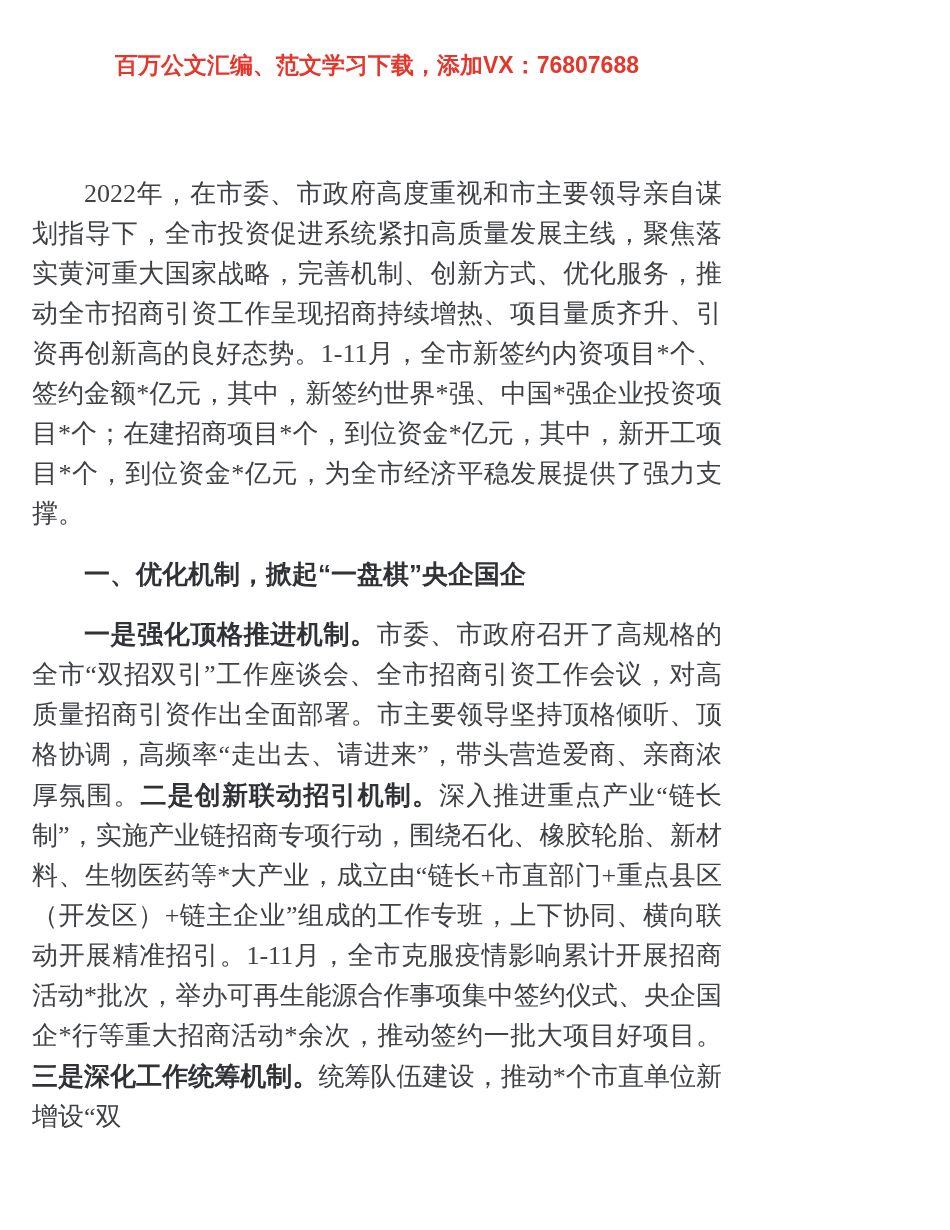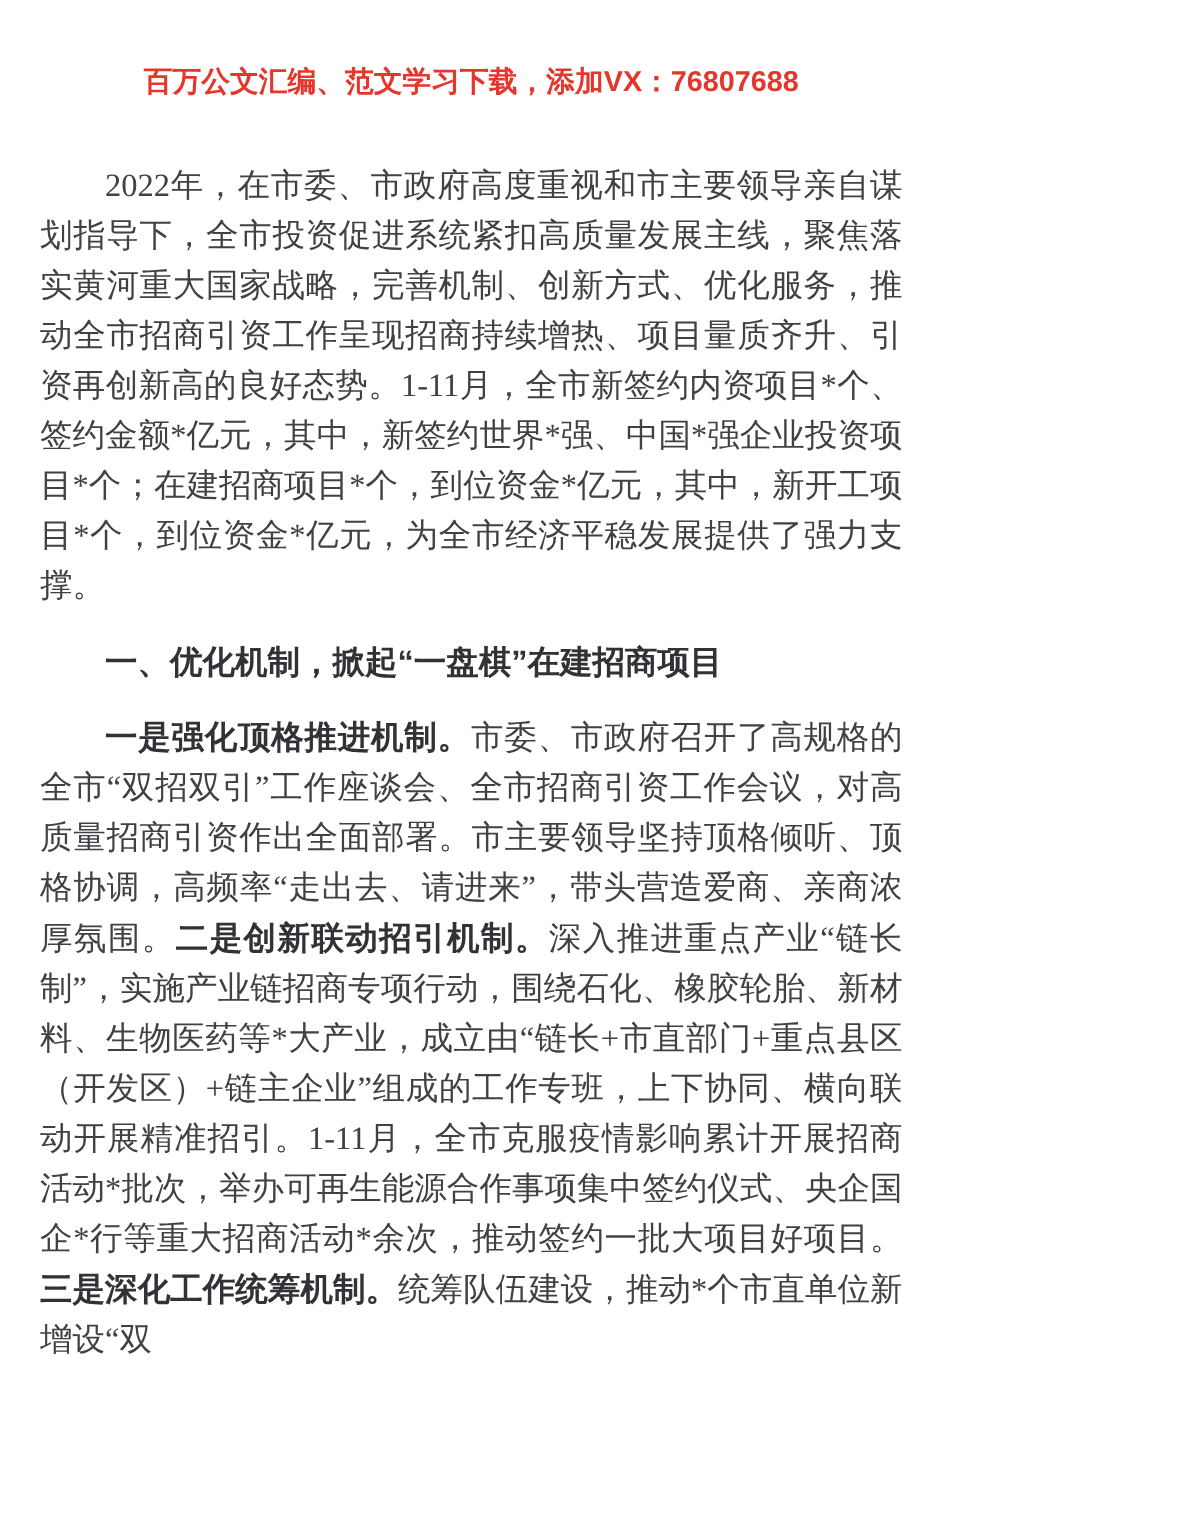--- a/index.html
+++ b/index.html
@@ -29,21 +29,21 @@
     text-align: center;
     font-size: 42px;
     line-height: 56px;
     font-weight: bold;
     letter-spacing: 1px;
     color: var(--title-black, #000000);
     font-family: "Liberation Serif", "DejaVu Serif", serif;
   }
   .body-text {
     width: 690px;
-    margin: 49px auto 0 auto;
+    margin: 94px auto 0 auto;
     font-size: 26px;
     line-height: 40px;
     color: var(--body-text, #3f4145);
     text-align: justify;
     text-justify: inter-ideograph;
   }
   .body-text p {
     margin: 0;
     text-indent: 2em;
   }
@@ -67,21 +67,21 @@
 
 <div class="page">
 
   <div class="banner">百万公文汇编、范文学习下载，添加VX：76807688</div>
 
 
   <div class="body-text">
 
     <p>2022年，在市委、市政府高度重视和市主要领导亲自谋划指导下，全市投资促进系统紧扣高质量发展主线，聚焦落实黄河重大国家战略，完善机制、创新方式、优化服务，推动全市招商引资工作呈现招商持续增热、项目量质齐升、引资再创新高的良好态势。1-11月，全市新签约内资项目*个、签约金额*亿元，其中，新签约世界*强、中国*强企业投资项目*个；在建招商项目*个，到位资金*亿元，其中，新开工项目*个，到位资金*亿元，为全市经济平稳发展提供了强力支撑。</p>
 
-    <h2 class="section-heading">一、优化机制，掀起“一盘棋”在建招商项目</h2>
+    <h2 class="section-heading">一、优化机制，掀起“一盘棋”央企国企</h2>
 
     <p>
       <span class="bold-run">一是强化顶格推进机制。</span><span>市委、市政府召开了高规格的全市“双招双引”工作座谈会、全市招商引资工作会议，对高质量招商引资作出全面部署。市主要领导坚持顶格倾听、顶格协调，高频率“走出去、请进来”，带头营造爱商、亲商浓厚氛围。</span><span class="bold-run">二是创新联动招引机制。</span><span>深入推进重点产业“链长制”，实施产业链招商专项行动，围绕石化、橡胶轮胎、新材料、生物医药等*大产业，成立由“链长+市直部门+重点县区（开发区）+链主企业”组成的工作专班，上下协同、横向联动开展精准招引。1-11月，全市克服疫情影响累计开展招商活动*批次，举办可再生能源合作事项集中签约仪式、央企国企*行等重大招商活动*余次，推动签约一批大项目好项目。</span><span class="bold-run">三是深化工作统筹机制。</span><span>统筹队伍建设，推动*个市直单位新增设“双</span>
     </p>
 
   </div>
 
 </div>
 
 </body></html>

